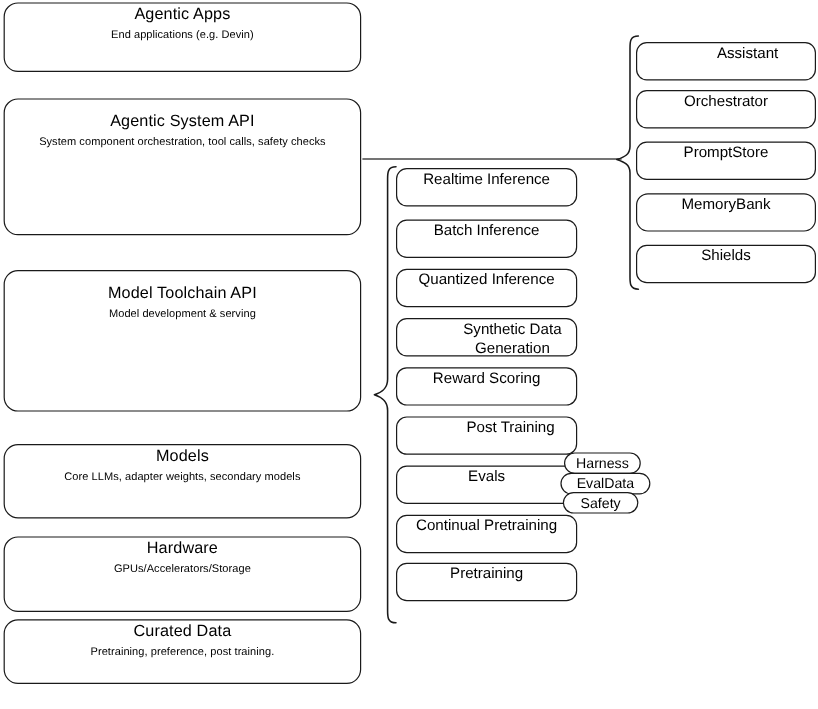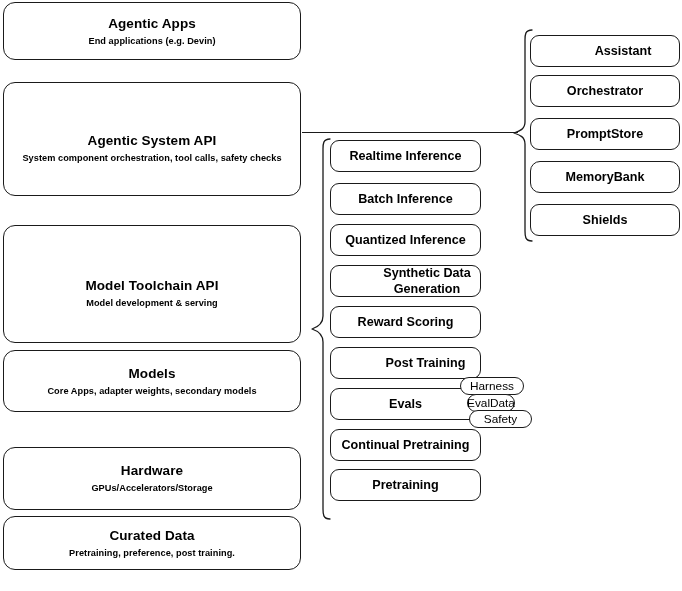--- a/index.html
+++ b/index.html
@@ -22,23 +22,22 @@
     height: 591px;
   }
   .node {
     position: absolute;
     box-sizing: border-box;
     border: 1.2px solid #1a1a1a;
     background: #ffffff;
     display: flex;
     flex-direction: column;
     align-items: center;
-    justify-content: center;
+    justify-content: flex-start;
     text-align: center;
-    font-weight: bold;
   }
   
   .layer {
     border-radius: 12px;
     left: 3px;
     width: 298px;
   }
   .layer .title {
     font-size: 13.5px;
     line-height: 17px;
@@ -120,24 +119,24 @@
     </div>
   </div>
 
   <div class="node layer tall" style="top:225px; height:118px;">
     <div class="stackcenter">
       <div class="title">Model Toolchain API</div>
       <div class="subtitle">Model development &amp; serving</div>
     </div>
   </div>
 
-  <div class="node layer" style="top:350px; height:62px;">
+  <div class="node layer" style="top:370px; height:62px;">
     <div class="stackcenter">
       <div class="title">Models</div>
-      <div class="subtitle">Core Apps, adapter weights, secondary models</div>
+      <div class="subtitle">Core LLMs, adapter weights, secondary models</div>
     </div>
   </div>
 
   <div class="node layer" style="top:447px; height:63px;">
     <div class="stackcenter">
       <div class="title">Hardware</div>
       <div class="subtitle">GPUs/Accelerators/Storage</div>
     </div>
   </div>
 
@@ -179,24 +178,24 @@
   <div class="node cap mid" style="top:388px;">
     <span>Evals</span>
   </div>
   <div class="node cap mid" style="top:429px;">
     <span>Continual Pretraining</span>
   </div>
   <div class="node cap mid" style="top:469px;">
     <span>Pretraining</span>
   </div>
 
-  <div class="chip" style="left:460px; top:377px; width:64px; height:18px;">
+  <div class="chip" style="left:470px; top:377px; width:64px; height:18px;">
     <span>Harness</span>
   </div>
-  <div class="chip" style="left:467px; top:394px; width:48px; height:18px;">
+  <div class="chip" style="left:467px; top:394px; width:75px; height:18px;">
     <span>EvalData</span>
   </div>
   <div class="chip" style="left:469px; top:410px; width:63px; height:18px;">
     <span>Safety</span>
   </div>
 
   <div class="node cap right" style="top:35px;padding-left:36px;">
     <span>Assistant</span>
   </div>
   <div class="node cap right" style="top:75px;">

